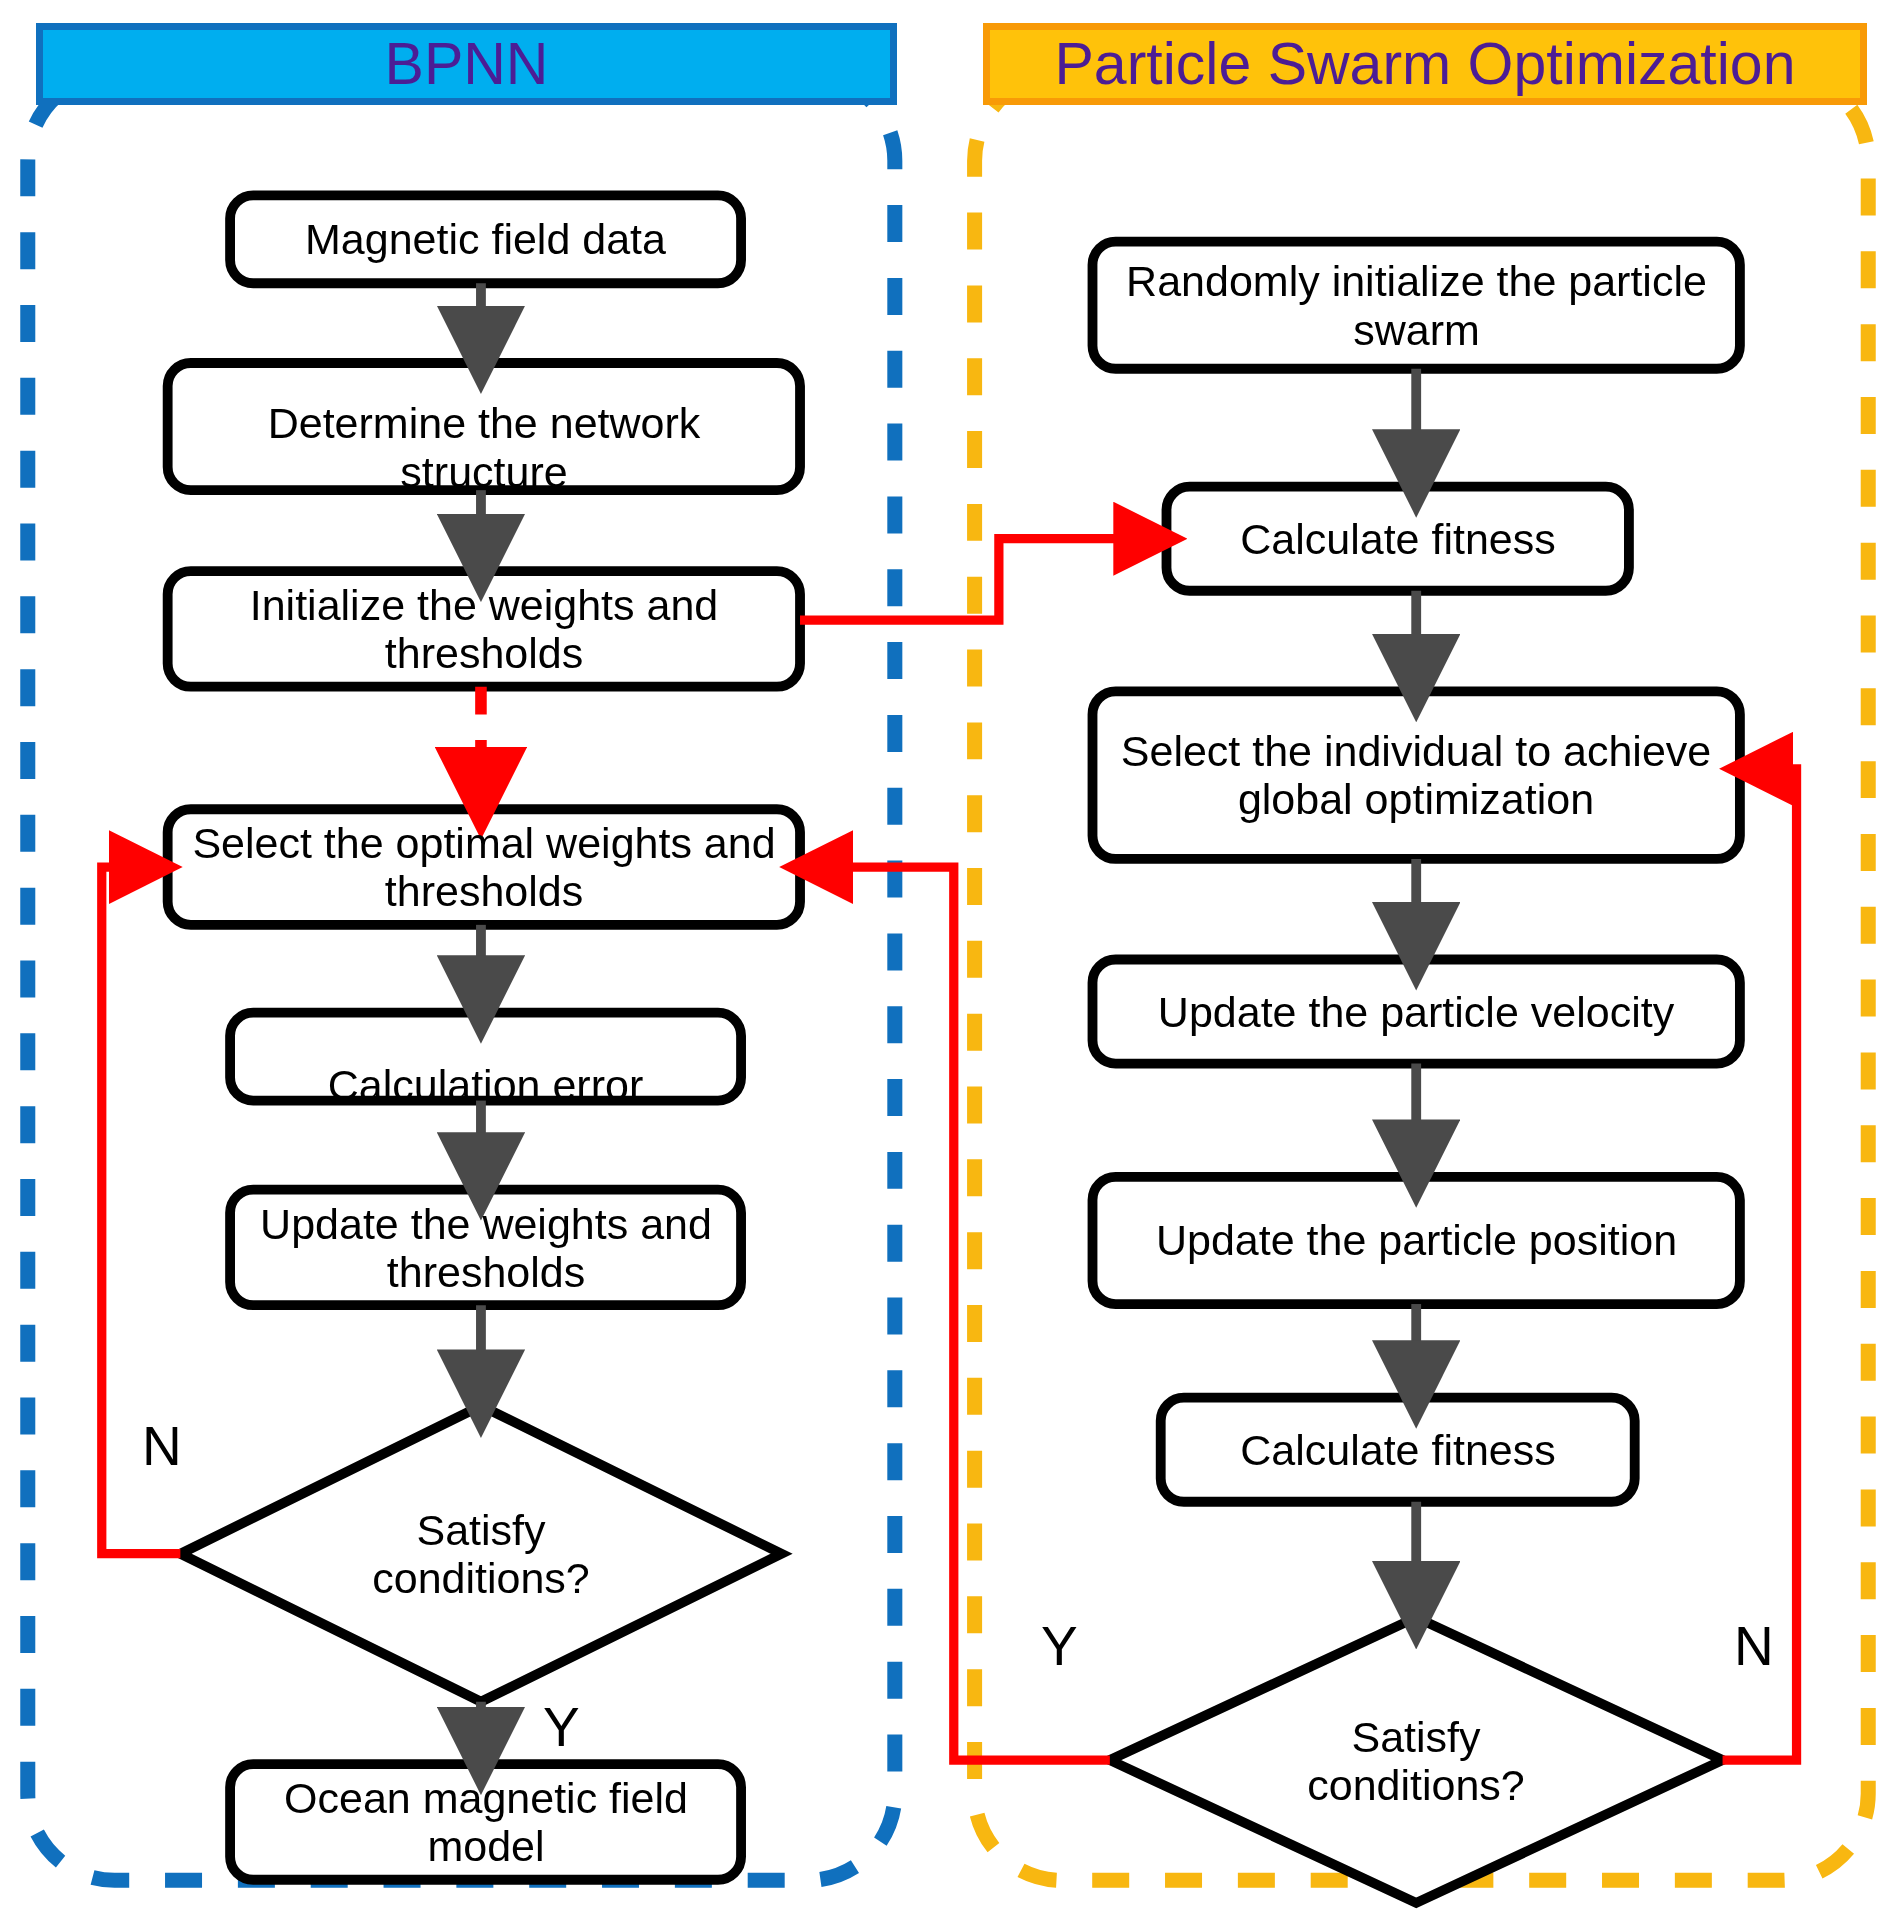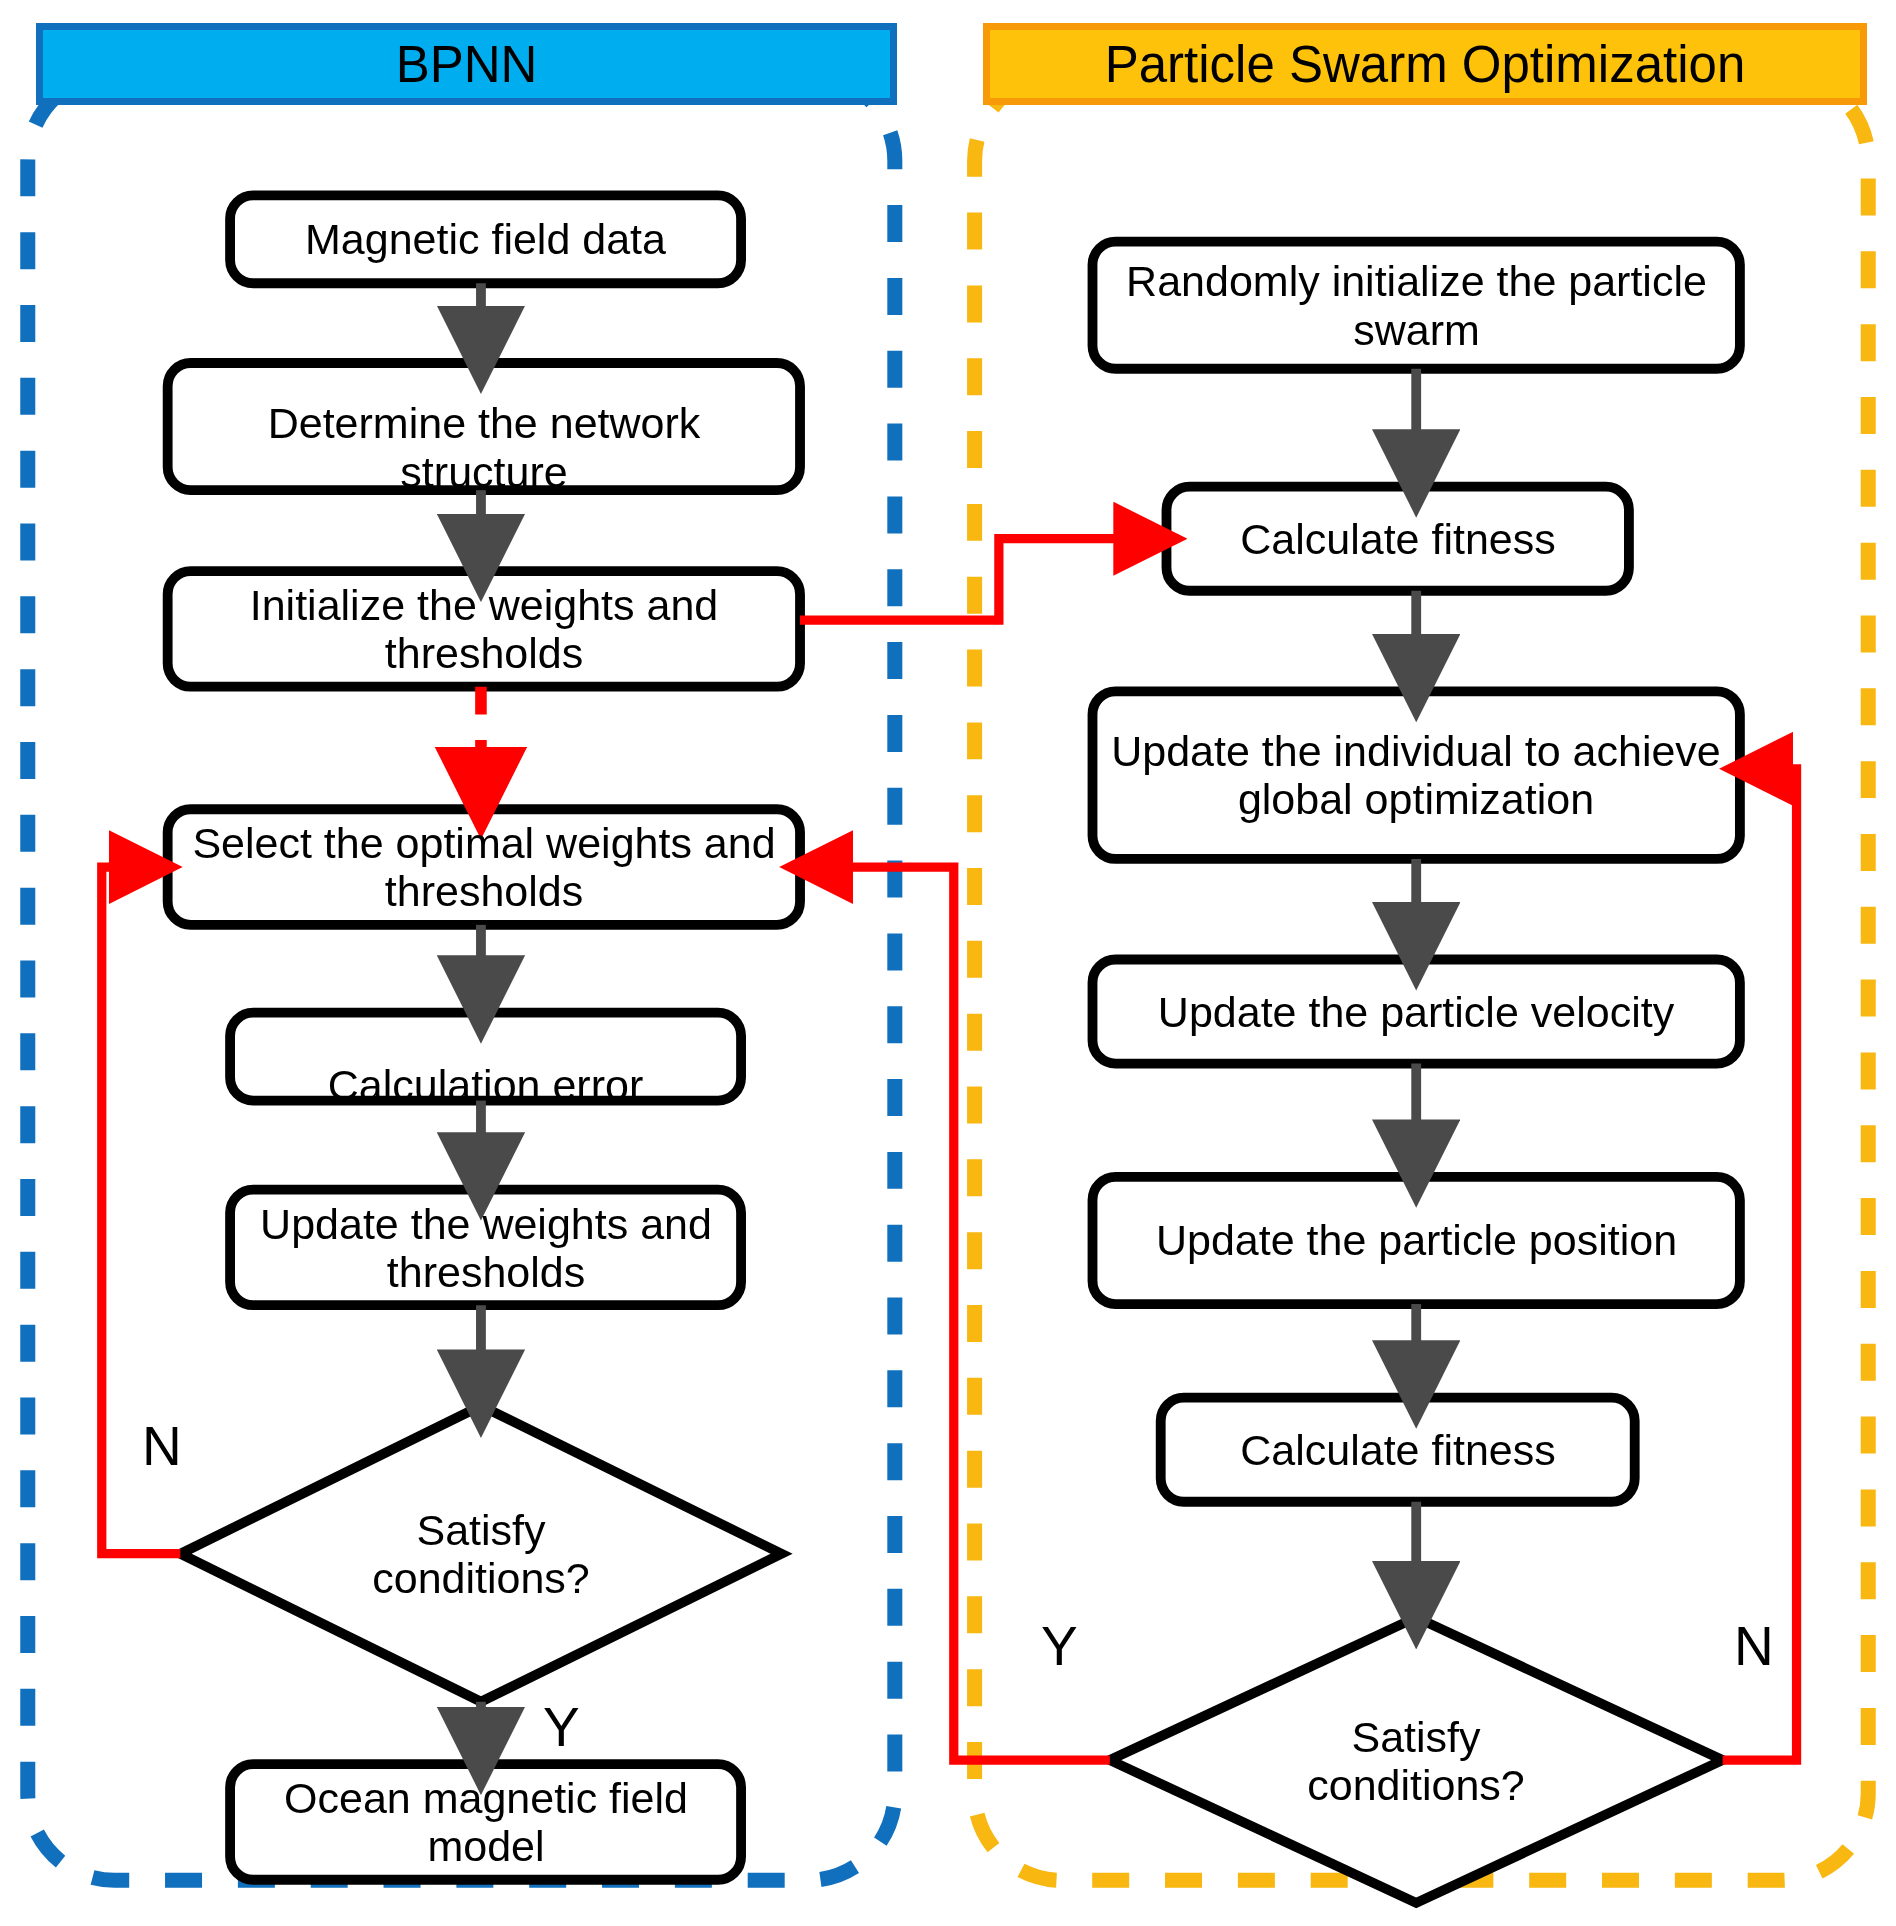--- a/index.html
+++ b/index.html
@@ -20,22 +20,22 @@
     top: 0; left: 0;
     width: 1896px;
     height: 1926px;
   }
   .hdr {
     position: absolute;
     display: flex;
     align-items: center;
     justify-content: center;
     box-sizing: border-box;
-    font-size: 51px;
-    color: #000000;
+    font-size: 59px;
+    color: #4c1d95;
     letter-spacing: 0px;
     white-space: nowrap;
   }
   .hdr-bpnn {
     left: 36px; top: 23px;
     width: 861px; height: 82px;
     background: #00AEEF;
     border: 7px solid #1070BE;
   }
   .hdr-pso {
@@ -152,21 +152,21 @@
   <div class="nodetext" style="left:243px; top:1190px; width:486px; height:116px;">Update the weights and thresholds</div>
 
   <div class="nodetext" style="left:354px; top:1480px; width:254px; height:148px;">Satisfy conditions?</div>
 
   <div class="nodetext" style="left:243px; top:1764px; width:486px; height:116px;">Ocean magnetic field model</div>
 
   <div class="nodetext" style="left:1110px; top:242px; width:613px; height:127px;">Randomly initialize the particle swarm</div>
 
   <div class="nodetext" style="left:1167px; top:487px; width:462px; height:104px;">Calculate fitness</div>
 
-  <div class="nodetext" style="left:1104px; top:691px; width:624px; height:168px;">Update the individual to achieve global optimization</div>
+  <div class="nodetext" style="left:1104px; top:691px; width:624px; height:168px;">Select the individual to achieve global optimization</div>
 
   <div class="nodetext" style="left:1104px; top:960px; width:624px; height:104px;">Update the particle velocity</div>
 
   <div class="nodetext" style="left:1133px; top:1177px; width:567px; height:127px;">Update the particle position</div>
 
   <div class="nodetext" style="left:1161px; top:1398px; width:474px; height:104px;">Calculate fitness</div>
 
   <div class="nodetext" style="left:1289px; top:1687px; width:254px; height:148px;">Satisfy conditions?</div>
 
   <div class="branchlabel" style="left:142px; top:1419px;">N</div>

